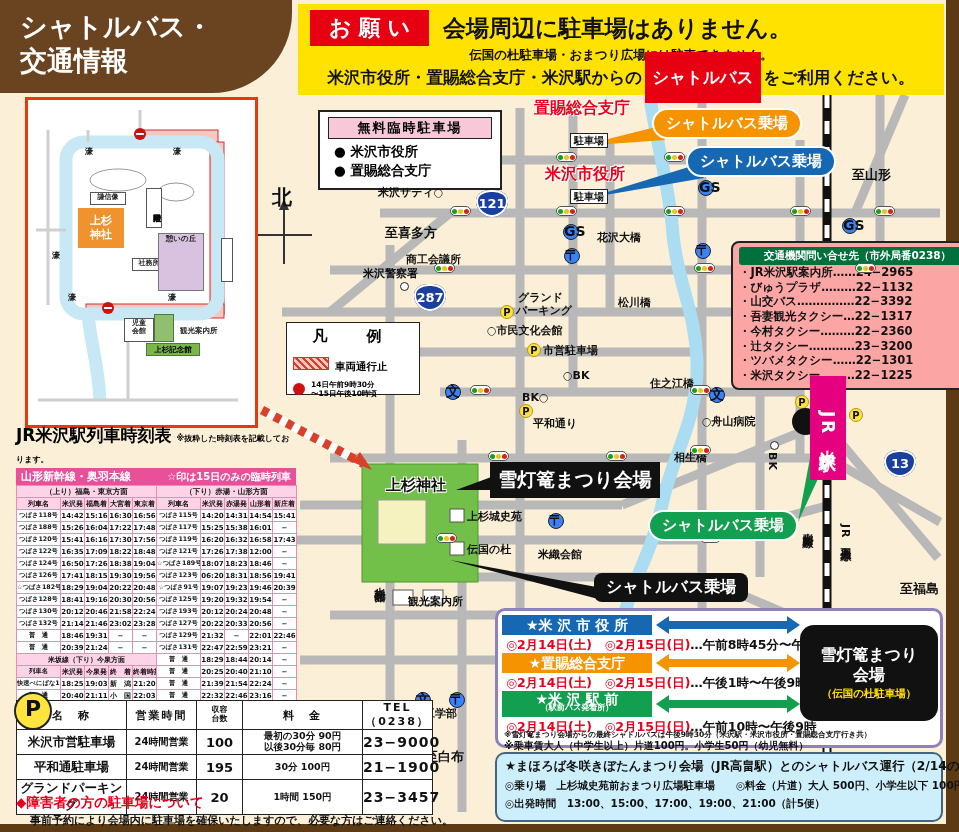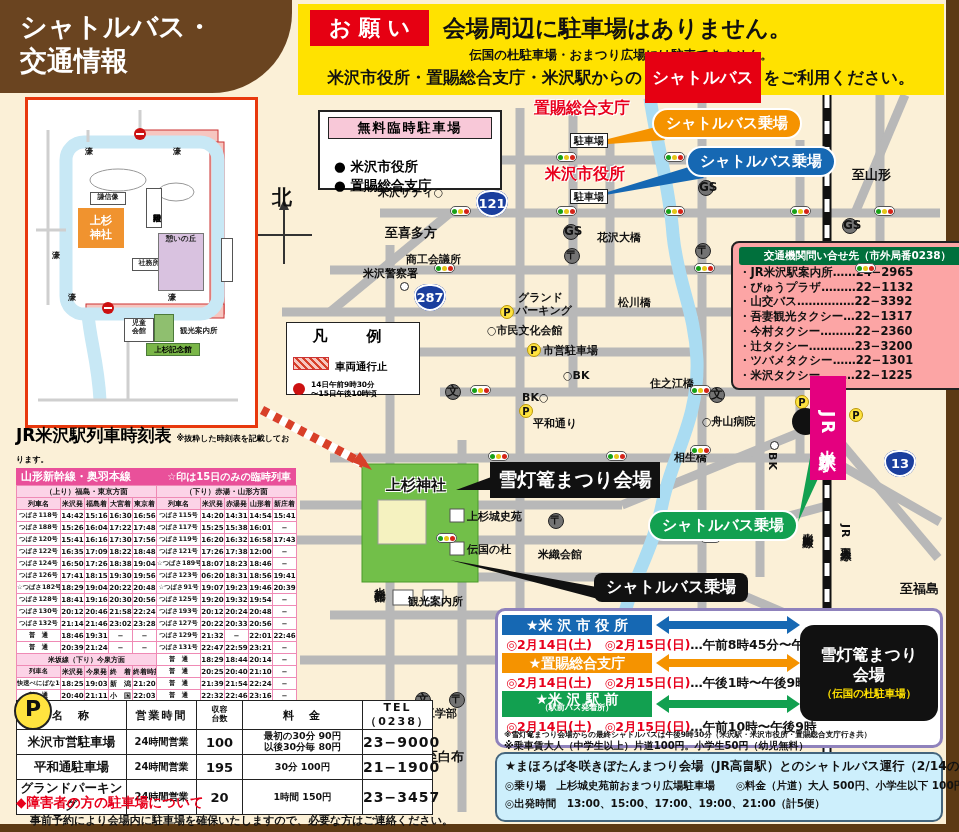--- a/index.html
+++ b/index.html
@@ -50,43 +50,43 @@
   .pbox{font-size:10px;font-weight:700;background:#fff;border:1.5px solid #222;padding:0 3px;line-height:13px;}
   .dir{font-size:13px;font-weight:700;}
   .vert{writing-mode:vertical-rl;font-size:11px;font-weight:700;letter-spacing:1px;}
   .shrine-l{font-size:15px;font-weight:800;text-shadow:1px 1px 0 #fff,-1px -1px 0 #fff,1px -1px 0 #fff,-1px 1px 0 #fff;}
   .north-l{font-size:20px;font-weight:800;}
   
   .ic{position:absolute;box-sizing:border-box;}
   .ic-traffic{width:21px;height:10px;background:#fff;border:1px solid #555;border-radius:5px;
       display:flex;align-items:center;justify-content:space-around;padding:0 1px;}
   .ic-traffic i{width:5px;height:5px;border-radius:50%;display:block;}
-  .ic-gs,.ic-post,.ic-school{width:16px;height:16px;border-radius:50%;background:#737373;border:1.5px solid #222;
-      font-size:12px;font-weight:700;text-align:center;line-height:13px;color:#111;}
+  .ic-gs,.ic-post,.ic-school{width:16px;height:16px;border-radius:50%;background:#3b82f6;border:1.5px solid #222;
+      font-size:14px;font-weight:700;text-align:center;line-height:13px;color:#111;}
   .ic-circ{width:9px;height:9px;border-radius:50%;background:#fff;border:1.5px solid #222;}
   .ic-p{width:14px;height:14px;border-radius:50%;background:#ffe33f;border:1px solid #b8960a;
       font-size:10px;font-weight:800;text-align:center;line-height:13px;color:#111;}
   .badge{position:absolute;width:32px;height:27px;background:#1b3f9e;color:#fff;font-weight:800;
       font-size:13px;text-align:center;line-height:27px;border-radius:45% 45% 50% 50%/40% 40% 60% 60%;
       box-shadow:inset 0 0 0 2px #fff,inset 0 0 0 3px #1b3f9e;}
   
   .bubble{position:absolute;color:#fff;font-weight:800;font-size:15px;white-space:nowrap;
       padding:4px 12px;border-radius:16px;border:2px solid #fff;}
   .bub-orange{background:#f59300;}
   .bub-blue{background:#1668b3;}
   .bub-green{background:#12a050;}
   .bub-black{background:#111;border-radius:8px;border:none;font-size:16px;}
   .venue-callout{position:absolute;left:490px;top:462px;width:170px;height:36px;background:#111;color:#fff;
       font-weight:900;font-size:19px;display:flex;align-items:center;justify-content:center;white-space:nowrap;}
   .station{position:absolute;left:810px;top:376px;width:36px;height:104px;background:#e4007f;color:#fff;
       writing-mode:vertical-rl;font-size:17px;font-weight:800;text-align:center;letter-spacing:3px;line-height:36px;}
   .station-dot{position:absolute;left:792px;top:408px;width:27px;height:27px;border-radius:50%;background:#111;}
   
   .free-box{position:absolute;left:318px;top:110px;width:184px;height:80px;background:#fff;border:2px solid #222;box-sizing:border-box;}
-  .free-box .fb-title{margin:5px 8px 18px;background:#f8c8d8;border:1px solid #222;font-size:13px;font-weight:800;
+  .free-box .fb-title{margin:5px 8px 3px;background:#f8c8d8;border:1px solid #222;font-size:13px;font-weight:800;
       text-align:center;letter-spacing:2px;padding:1px 0;}
   .free-box .fb-item{font-size:13.5px;font-weight:800;padding:1px 0 0 14px;}
   .legend{position:absolute;left:286px;top:322px;width:134px;height:73px;background:#fff;border:1.5px solid #222;box-sizing:border-box;padding:4px 6px;}
   .legend .lg-title{font-size:15px;font-weight:800;text-align:center;letter-spacing:12px;}
   .lg-row{display:flex;align-items:center;gap:6px;margin-top:6px;}
   .lg-swatch{width:34px;height:11px;border:1px solid #c33;
      background:repeating-linear-gradient(45deg,#f6c6c0 0 3px,#d8402a 3px 5px);}
   .lg-label{font-size:10.5px;font-weight:700;margin-top:8px;}
   .lg-note{font-size:7.5px;font-weight:700;line-height:1.2;}
   .contact{position:absolute;left:731px;top:241px;width:253px;background:#fca5a5;border:2px solid #222;border-radius:8px;

